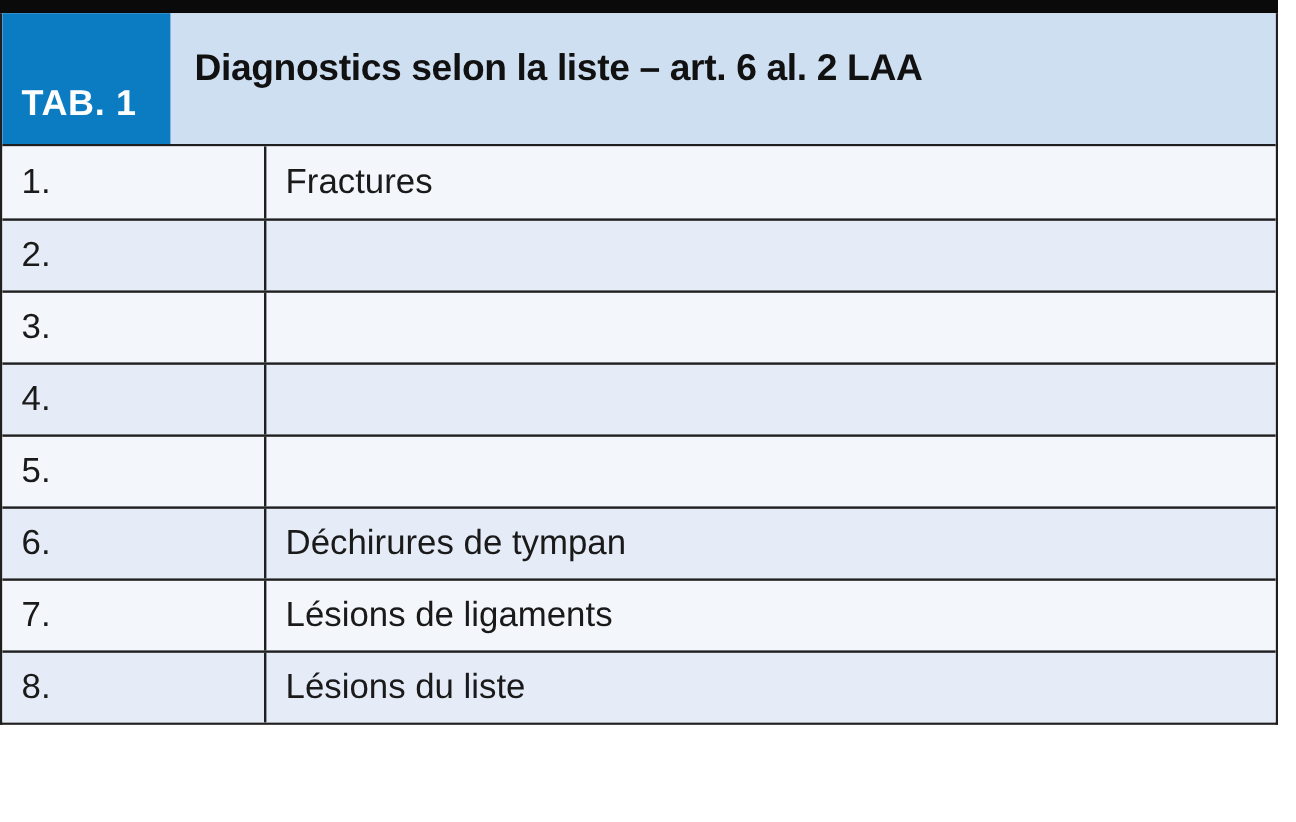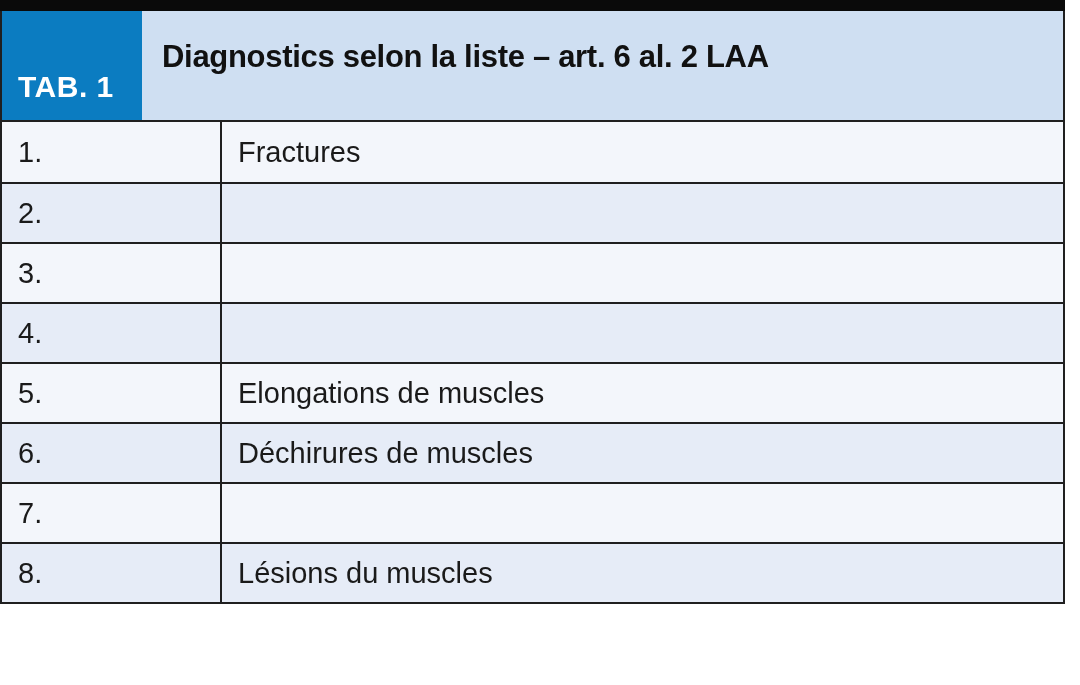--- a/index.html
+++ b/index.html
@@ -115,28 +115,28 @@
       <div class="cell-num">2.</div>
     </div>
     <div class="row odd">
       <div class="cell-num">3.</div>
     </div>
     <div class="row even">
       <div class="cell-num">4.</div>
     </div>
     <div class="row odd">
       <div class="cell-num">5.</div>
-      <div class="cell-label">Elongations de muscles</div>
     </div>
     <div class="row even">
       <div class="cell-num">6.</div>
-      <div class="cell-label">Déchirures de muscles</div>
+      <div class="cell-label">Déchirures de tympan</div>
     </div>
     <div class="row odd">
       <div class="cell-num">7.</div>
+      <div class="cell-label">Lésions de ligaments</div>
     </div>
     <div class="row even">
       <div class="cell-num">8.</div>
-      <div class="cell-label">Lésions du muscles</div>
+      <div class="cell-label">Lésions du liste</div>
     </div>
 
   </div>
 </div>
 
 </body></html>

